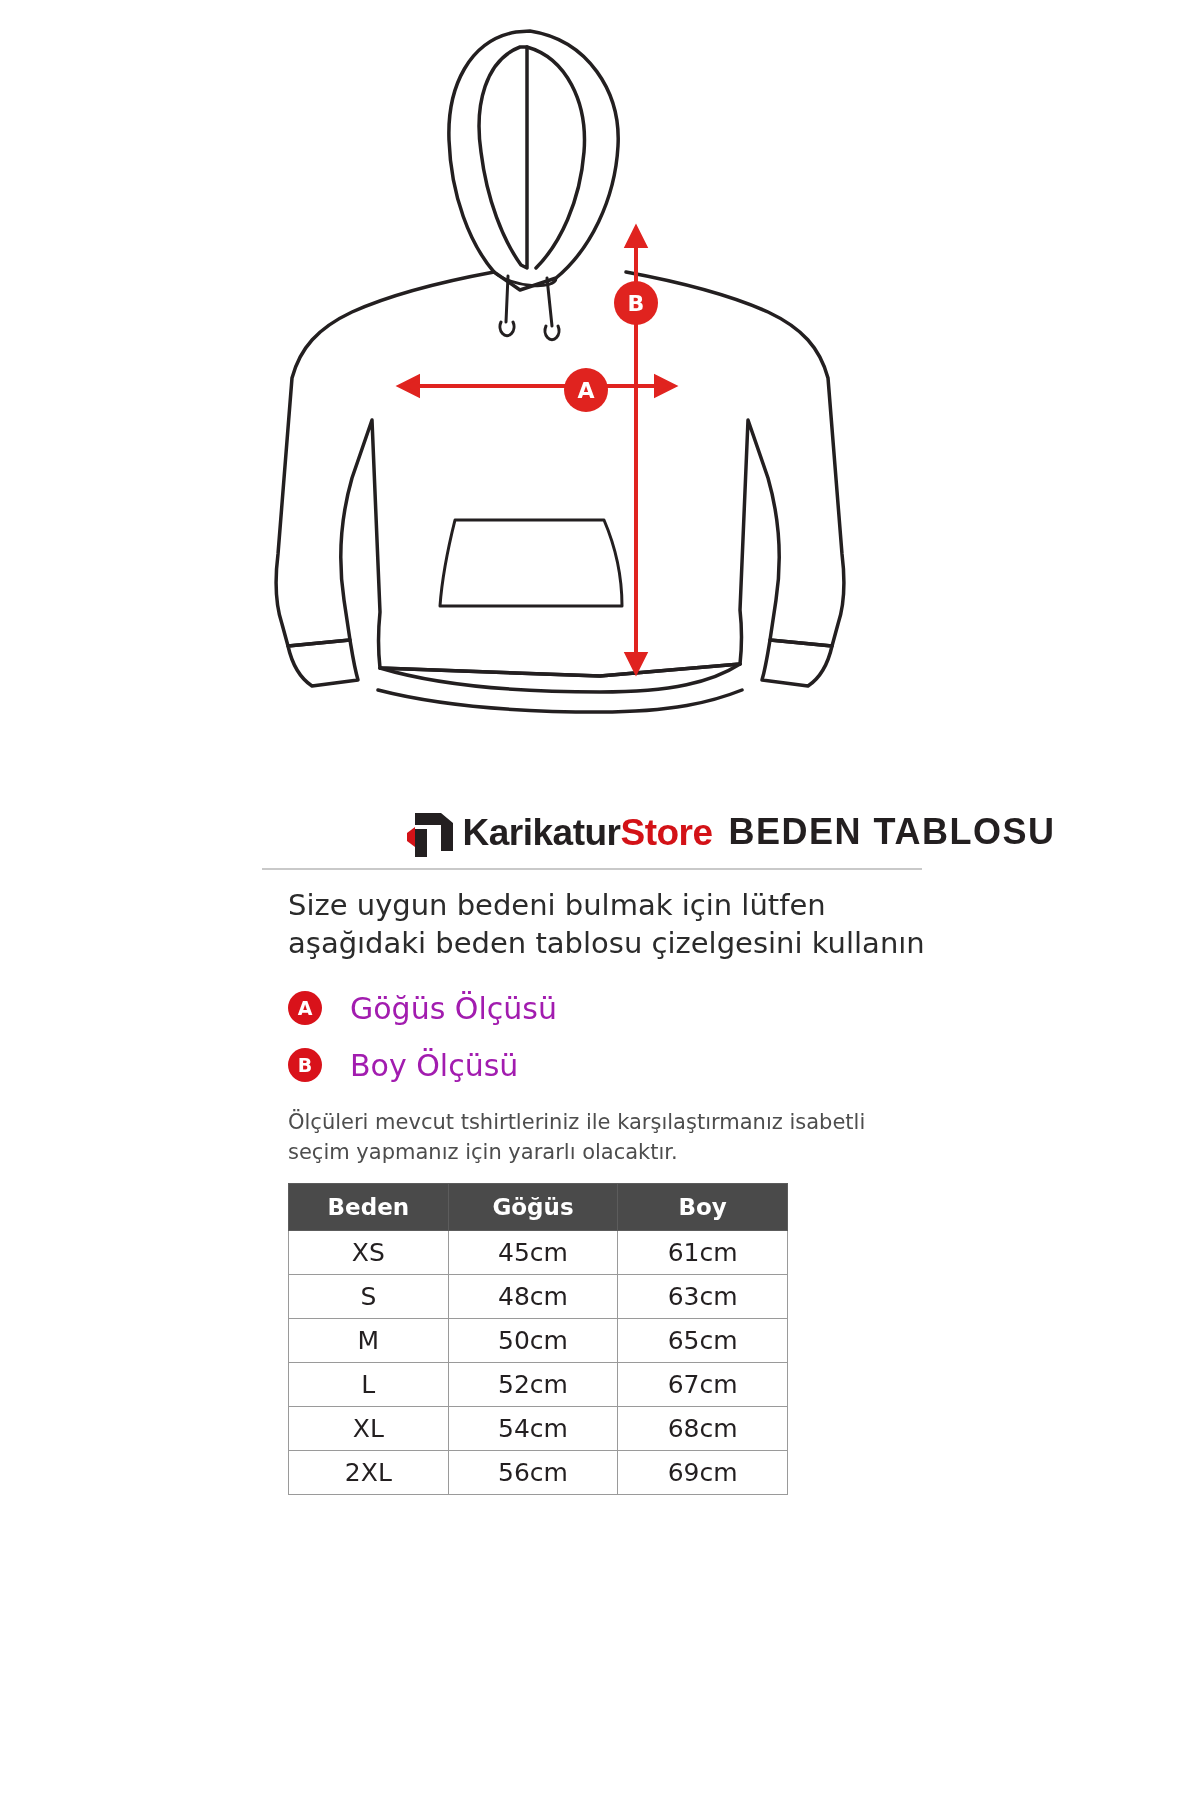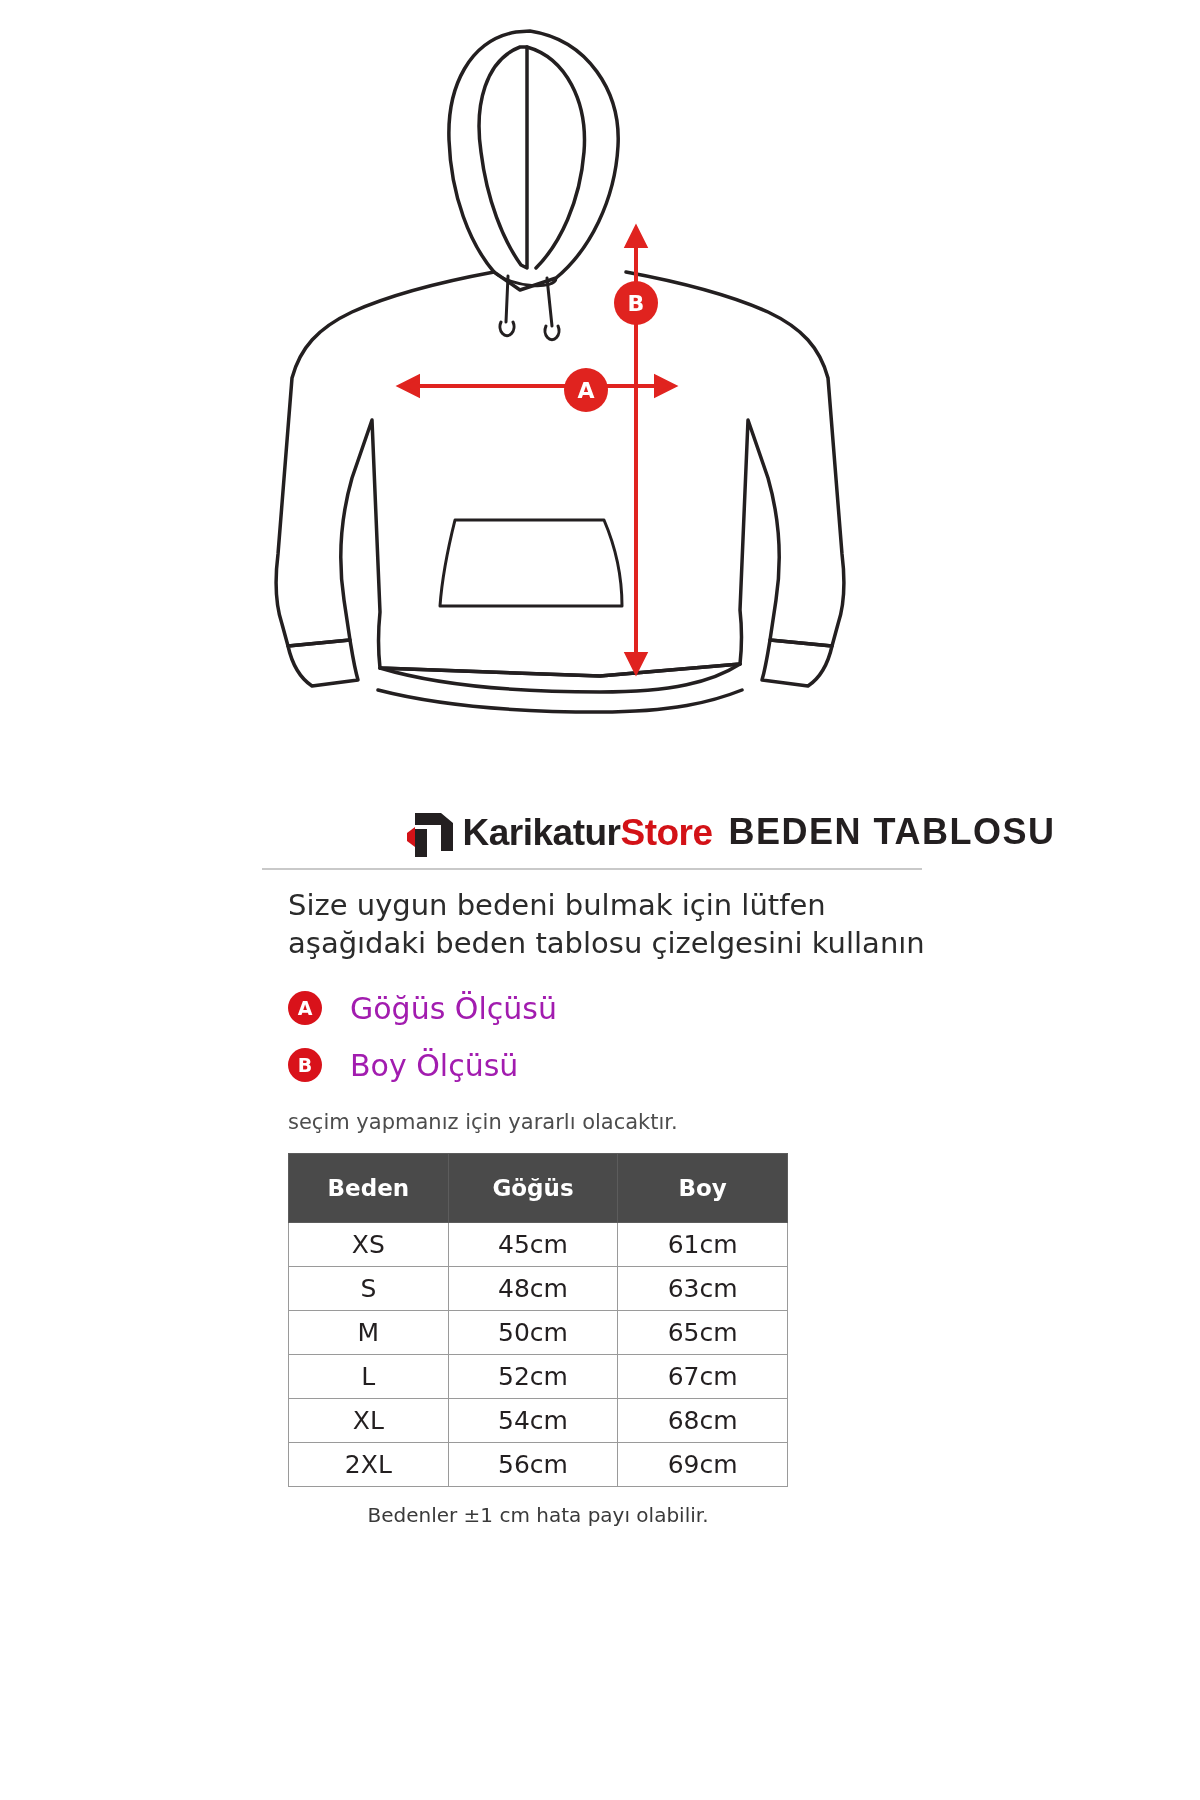--- a/index.html
+++ b/index.html
@@ -137,21 +137,21 @@
     margin-top: 16px;
     border-collapse: collapse;
     width: 500px;
     font-family: "DejaVu Sans", sans-serif;
   }
   table.size-table th {
     background: #4a4a4a;
     color: #ffffff;
     font-size: 23px;
     font-weight: bold;
-    padding: 21px 0;
+    padding: 10px 0;
     border: 1px solid #5c5c5c;
     text-align: center;
   }
   table.size-table td {
     border: 1px solid #9a9a9a;
     text-align: center;
     font-size: 25px;
     padding: 7px 16px;
     color: #231f20;
   }
@@ -278,20 +278,21 @@
         <span class="badge">A</span>
         <span class="legend-label">Göğüs Ölçüsü</span>
       </div>
       <div class="legend-row">
         <span class="badge">B</span>
         <span class="legend-label">Boy Ölçüsü</span>
       </div>
     </div>
 
     <div class="note">
+      <div>Ölçüleri mevcut tshirtleriniz ile karşılaştırmanız isabetli</div>
       <div>seçim yapmanız için yararlı olacaktır.</div>
     </div>
 
     <table class="size-table">
       <thead>
         <tr>
           <th>Beden</th>
           <th>Göğüs</th>
           <th>Boy</th>
         </tr>
@@ -323,16 +324,15 @@
           <td class="meas-col">68cm</td>
         </tr>
         <tr>
           <td class="size-col">2XL</td>
           <td class="meas-col">56cm</td>
           <td class="meas-col">69cm</td>
         </tr>
       </tbody>
     </table>
 
-    <div class="footnote">Bedenler ±1 cm hata payı olabilir.</div>
 
   </div>
 </div>
 
 </body></html>

